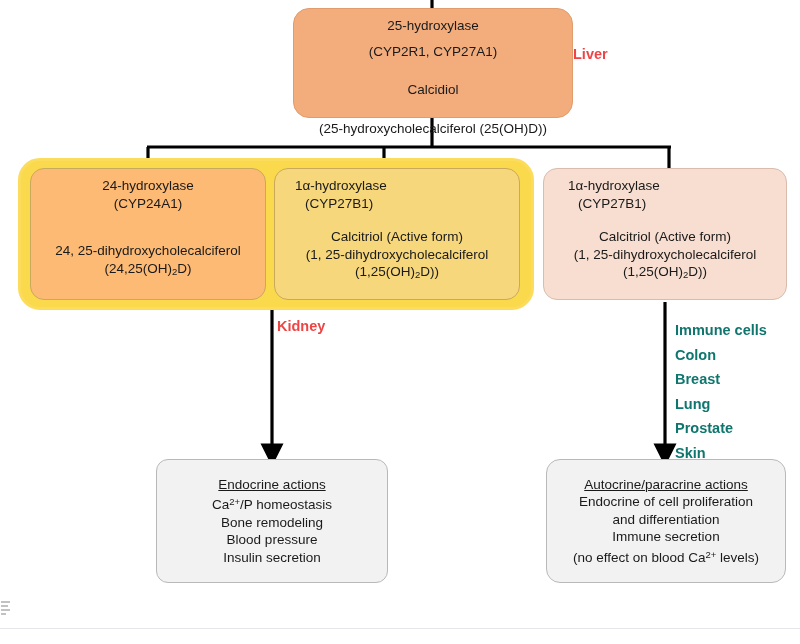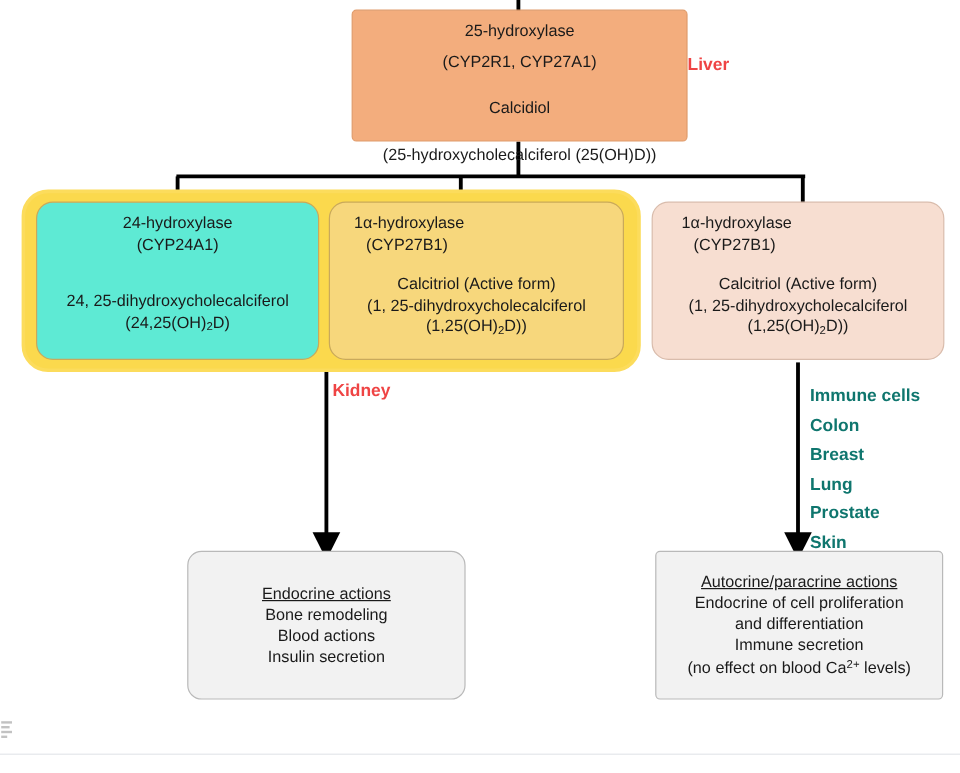--- a/index.html
+++ b/index.html
@@ -14,55 +14,55 @@
   .box{
     position:absolute;box-sizing:border-box;
     display:flex;flex-direction:column;align-items:center;
     text-align:center;
   }
   .rounded{border-radius:14px;}
 
   
   #liver-box{
     left:293px;top:8px;width:280px;height:110px;
-    background:#F3AD7D;border:1px solid #E09C6C;border-radius:4px;
+    background:#F3AD7D;border:1px solid #E09C6C;border-radius:16px;
   }
   #liver-box .enz{margin-top:8px;}
   #liver-box .metab{margin-top:21px;}
 
   
   #kidney-group{
     position:absolute;left:18px;top:158px;width:516px;height:152px;
     background:#FBD94D;border:3px solid #FCDC5C;border-radius:22px;
     box-sizing:border-box;
   }
   #kidney-box-24{
     left:30px;top:168px;width:236px;height:132px;
-    background:#5eead4;border:1px solid #C9A95B;border-radius:14px;
+    background:#fdba74;border:1px solid #C9A95B;border-radius:14px;
   }
   #kidney-box-1a{
     left:274px;top:168px;width:246px;height:132px;
     background:#F7D77C;border:1px solid #C9A95B;border-radius:14px;
   }
 
   
   #extrarenal-box{
     left:543px;top:168px;width:244px;height:132px;
     background:#F7DED1;border:1px solid #D9BCAC;border-radius:14px;
   }
 
   
   #endocrine-box{
     left:156px;top:459px;width:232px;height:124px;
     background:#F2F2F2;border:1px solid #B9B9B9;border-radius:12px;
     justify-content:center;
   }
   #autocrine-box{
     left:546px;top:459px;width:240px;height:124px;
-    background:#F2F2F2;border:1px solid #B9B9B9;border-radius:4px;
+    background:#F2F2F2;border:1px solid #B9B9B9;border-radius:14px;
     justify-content:center;
   }
 
   .line{font-size:13.5px;line-height:17.5px;white-space:nowrap;}
   .enz{font-size:13.5px;line-height:17.5px;}
   .metab{font-size:13.5px;line-height:17.5px;}
   .hdr{text-decoration:underline;}
   sub,sup{font-size:9.5px;}
   sub{vertical-align:-0.22em;}
   sup{vertical-align:0.42em;}
@@ -167,22 +167,25 @@
     <div>Immune cells</div>
     <div>Colon</div>
     <div>Breast</div>
     <div>Lung</div>
     <div>Prostate</div>
     <div>Skin</div>
   </div>
 
   <div class="box rounded" id="endocrine-box">
     <div class="line hdr">Endocrine actions</div>
+    <div class="line">
+      <span>Ca</span><sup>2+</sup><span>/P homeostasis</span>
+    </div>
     <div class="line">Bone remodeling</div>
-    <div class="line">Blood actions</div>
+    <div class="line">Blood pressure</div>
     <div class="line">Insulin secretion</div>
   </div>
 
   <div class="box rounded" id="autocrine-box">
     <div class="line hdr">Autocrine/paracrine actions</div>
     <div class="line">Endocrine of cell proliferation</div>
     <div class="line">and differentiation</div>
     <div class="line">Immune secretion</div>
     <div class="line">
       <span>(no effect on blood Ca</span><sup>2+</sup><span> levels)</span>

